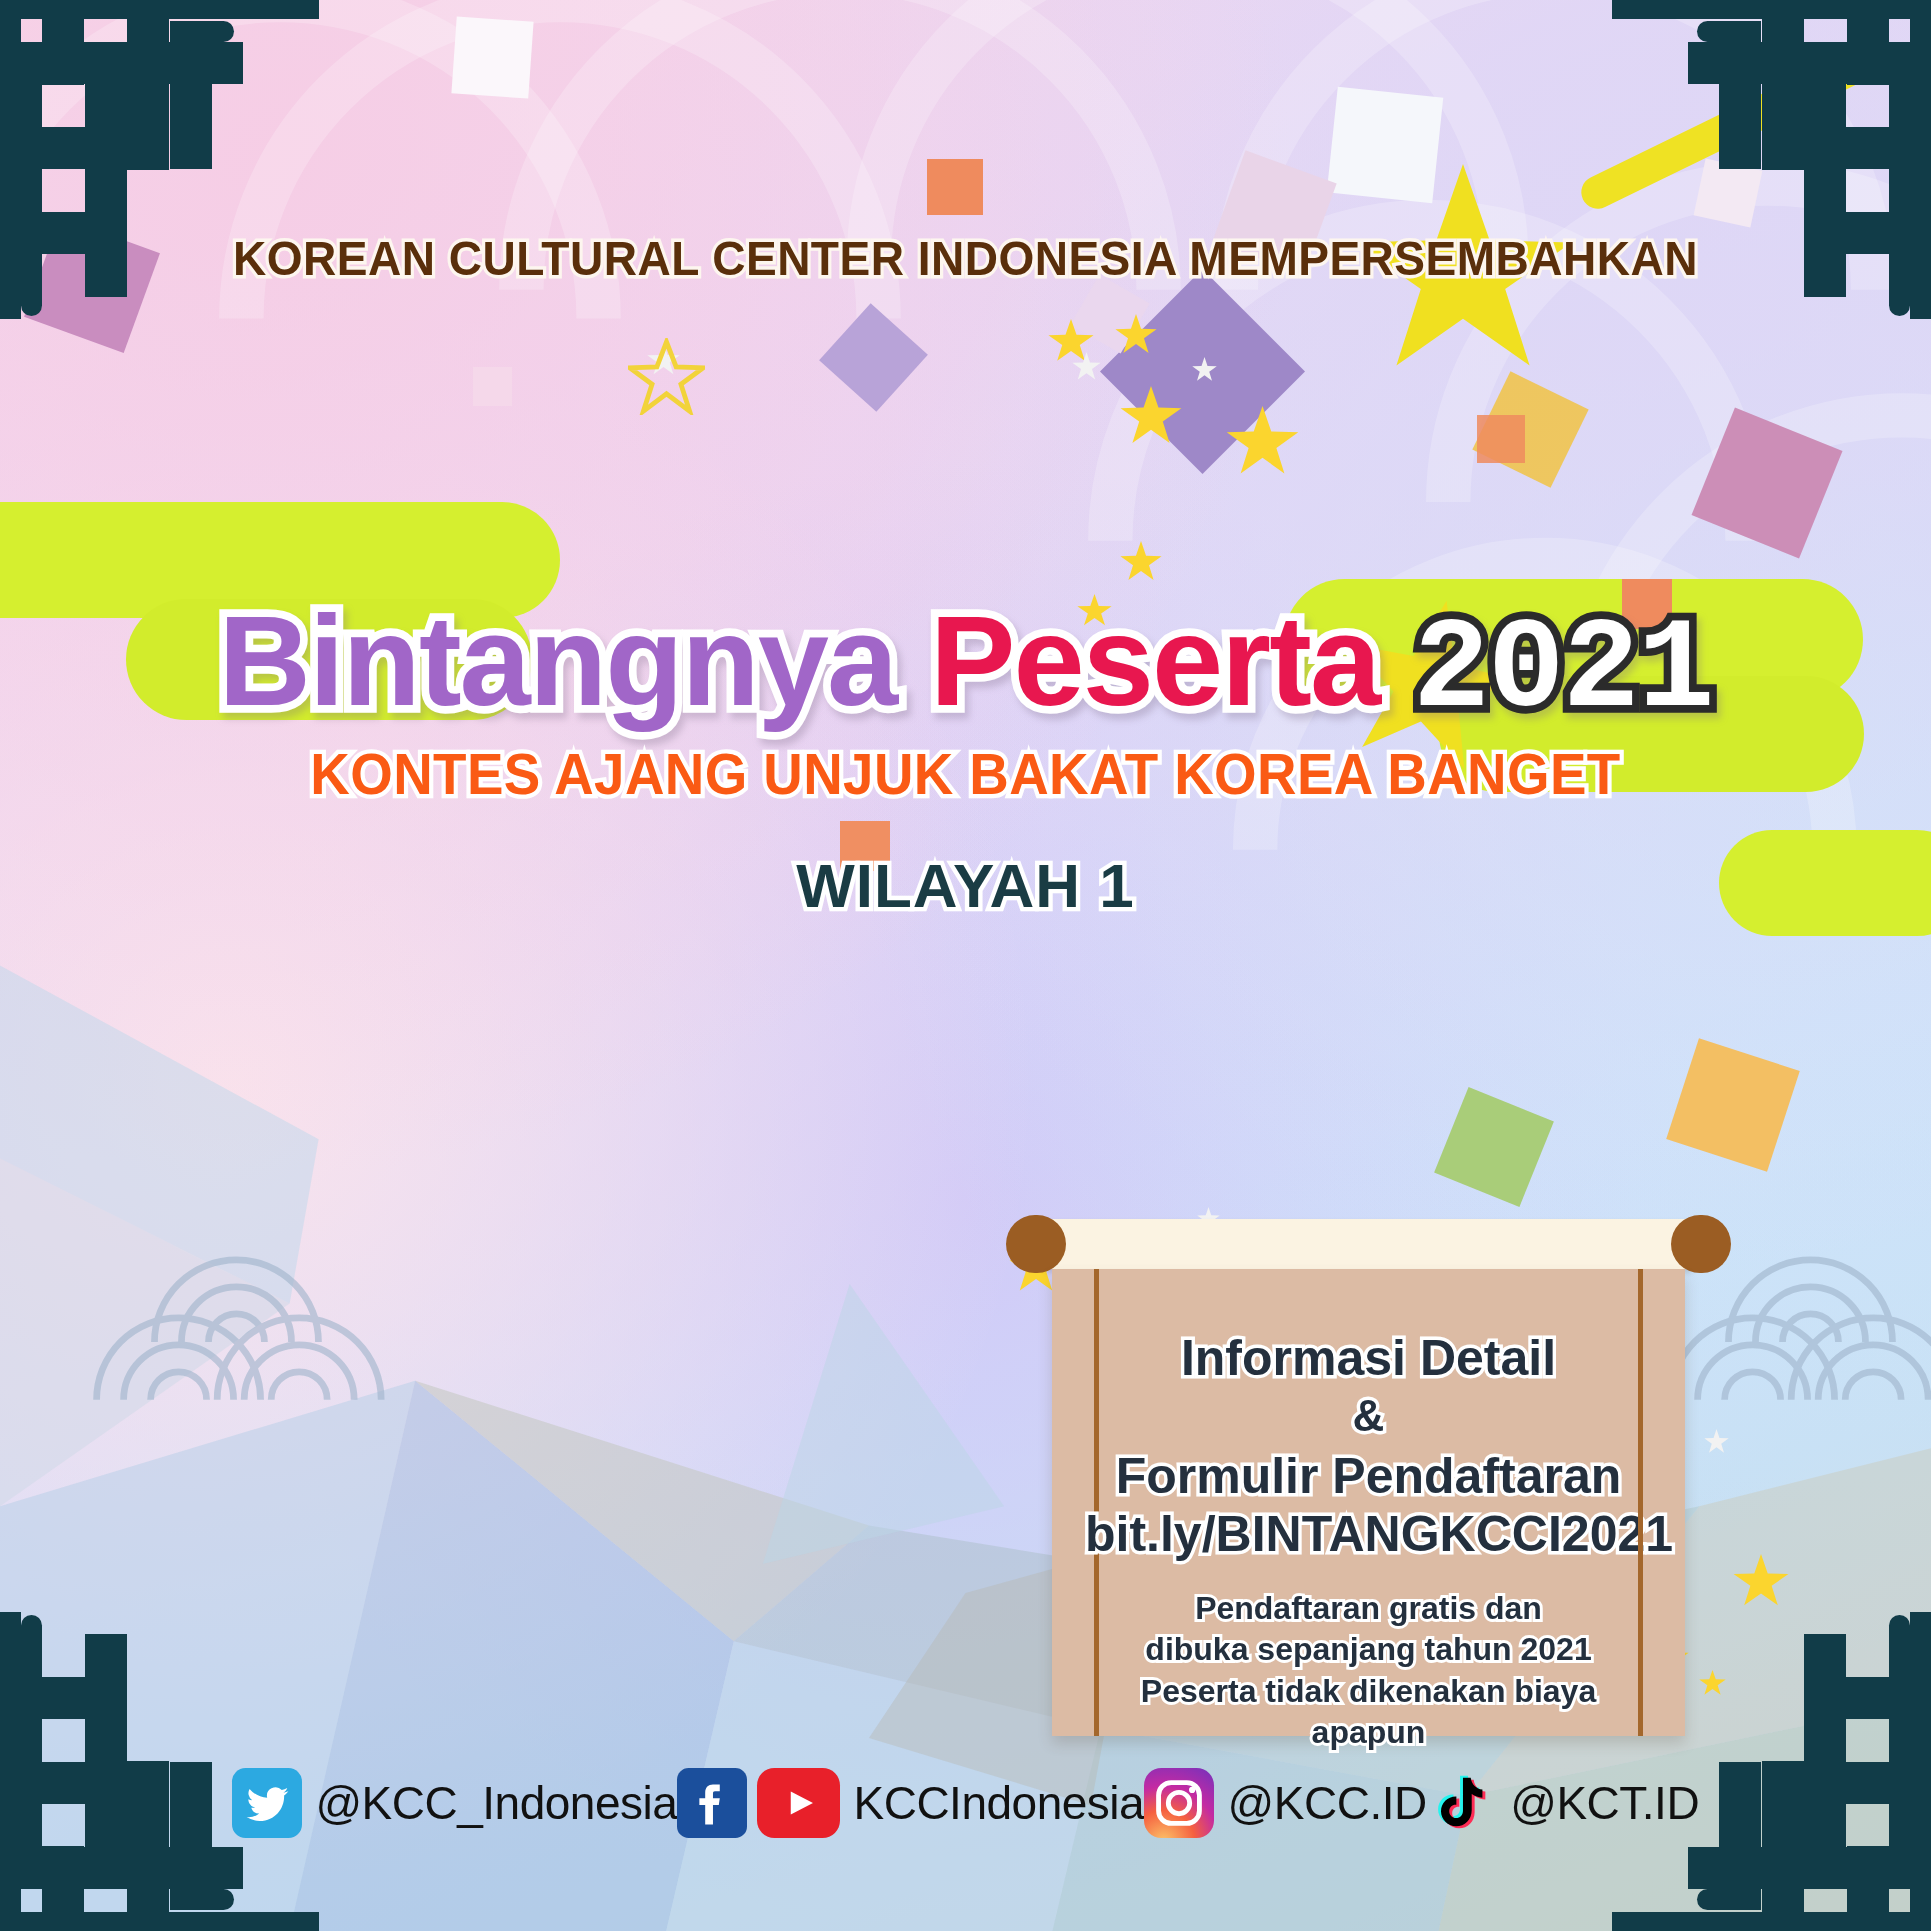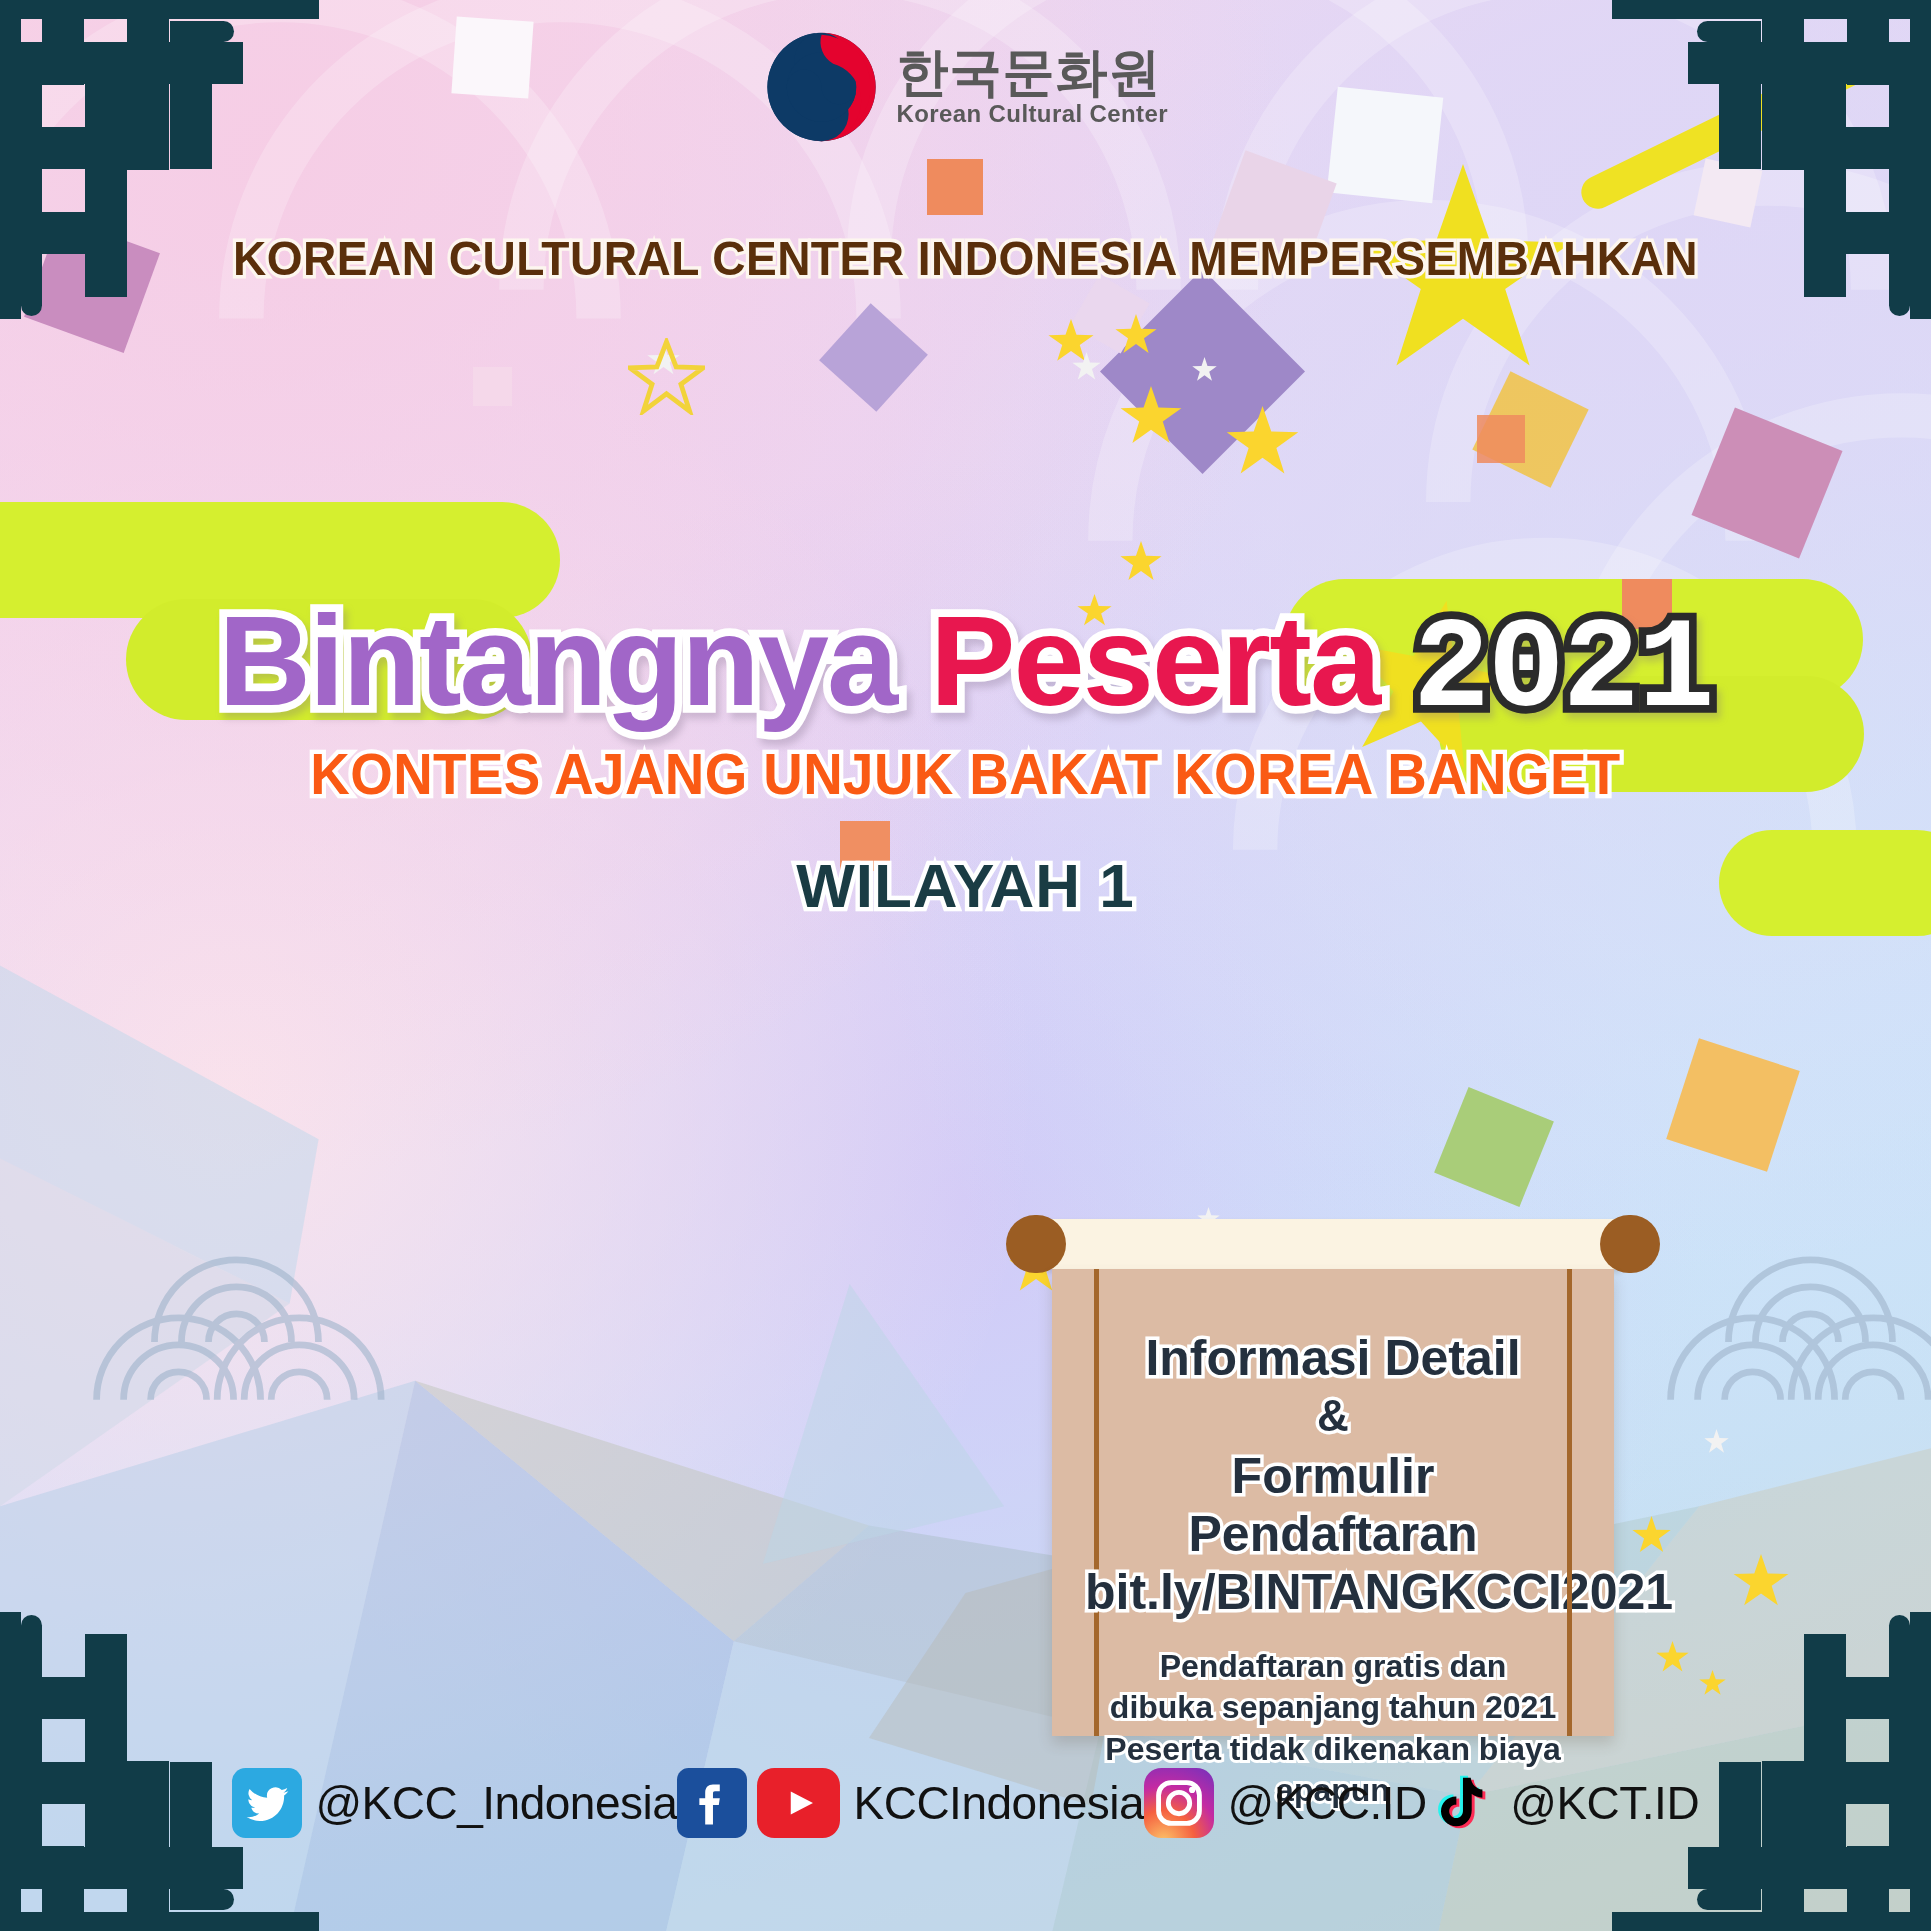--- a/index.html
+++ b/index.html
@@ -91,21 +91,21 @@
 
   .region { position:absolute; top:930px; left:0; right:0; text-align:center;
             color:#1a3c44; font-size:94px; font-weight:bold; line-height:1.06;
             -webkit-text-stroke:11.6px #ffffff; paint-order:stroke fill; }
 
   .schedule { position:absolute; top:1334px; left:58px; width:908px; text-align:center;
               color:#1b66b0; font-size:44px; font-weight:bold; line-height:1.30;
               -webkit-text-stroke:6.8px #ffffff; paint-order:stroke fill; }
 
   
-  .scroll { position:absolute; left:1052px; top:1215px; width:562px; height:521px; }
+  .scroll { position:absolute; left:1052px; top:1215px; width:633px; height:521px; }
   .scroll-rod { position:absolute; top:0; left:-46px; right:-46px; height:58px; }
   .rod-bar { position:absolute; left:39px; right:39px; top:3.9px; height:50px;
              background:#fbf3e2; border-radius:2.9px; box-shadow:0 3.9px 5.8px rgba(90,70,50,.18); }
   .knob { position:absolute; top:0; width:60px; height:58px; background:#9b5d23;
           border-radius:30px; }
   .knob.l { left:0; } .knob.r { right:0; }
   .scroll-body { position:absolute; top:54px; left:0; right:0; bottom:0;
                  background:#dcbba4; box-shadow:0 7.7px 13.5px rgba(90,70,50,.20); }
   .scroll-body:before, .scroll-body:after { content:""; position:absolute; top:0; bottom:0;
                  width:4.8px; background:#a4672c; }
@@ -311,34 +311,20 @@
       <div class="bar" style="left:85px; top:42px; width:42px; height:255px;"></div>
       <div class="bar" style="left:42px; top:127px; width:106px; height:42px;"></div>
       <div class="bar" style="left:42px; top:212px; width:64px; height:42px;"></div>
       <div class="bar" style="left:21px; top:73px; width:21px; height:243px; border-radius:0 0 10.6px 10.6px;"></div>
       <div class="bar" style="left:170px; top:21px; width:64px; height:21px; border-radius:0 10.6px 10.6px 0;"></div>
     </div>
   </div>
 
   <div class="fg">
 
-    <div class="logo-wrap">
-      <svg class="taegeuk" viewBox="0 0 120 120">
-        <path d="M60 4 A56 56 0 1 1 59.9 4 Z" fill="#0d3a66"></path>
-        <path d="M60 4 A56 56 0 0 1 60 116 A28 28 0 0 1 60 60 A28 28 0 0 0 60 4 Z" fill="#e4032e"></path>
-        <path d="M60 4 A56 56 0 0 0 60 116 A28 28 0 0 0 60 60 A28 28 0 0 1 60 4 Z" fill="#0d3a66"></path>
-        <circle cx="60" cy="60" r="36" fill="#0d3a66"></circle>
-        <path d="M96 60 A36 36 0 0 1 24 60 A18 18 0 0 1 60 60 A18 18 0 0 0 96 60 Z" fill="#0d3a66"></path>
-        <path d="M60 6 A54 54 0 0 1 88 104 A40 40 0 0 0 72 36 A26 26 0 0 1 60 6 Z" fill="#e4032e"></path>
-      </svg>
-      <div class="kcc-text">
-        <div class="kcc-kr">한국문화원</div>
-        <div class="kcc-en">Korean Cultural Center</div>
-      </div>
-    </div>
 
     <div class="presents">KOREAN CULTURAL CENTER INDONESIA MEMPERSEMBAHKAN</div>
 
 
     <div class="bintang"><span class="b-purple">Bintangnya</span> <span class="b-pink">Peserta</span> <span class="b-year">2021</span></div>
 
     <div class="kontes">KONTES AJANG UNJUK BAKAT KOREA BANGET</div>
 
     <div class="wilayah">WILAYAH 1</div>
 

